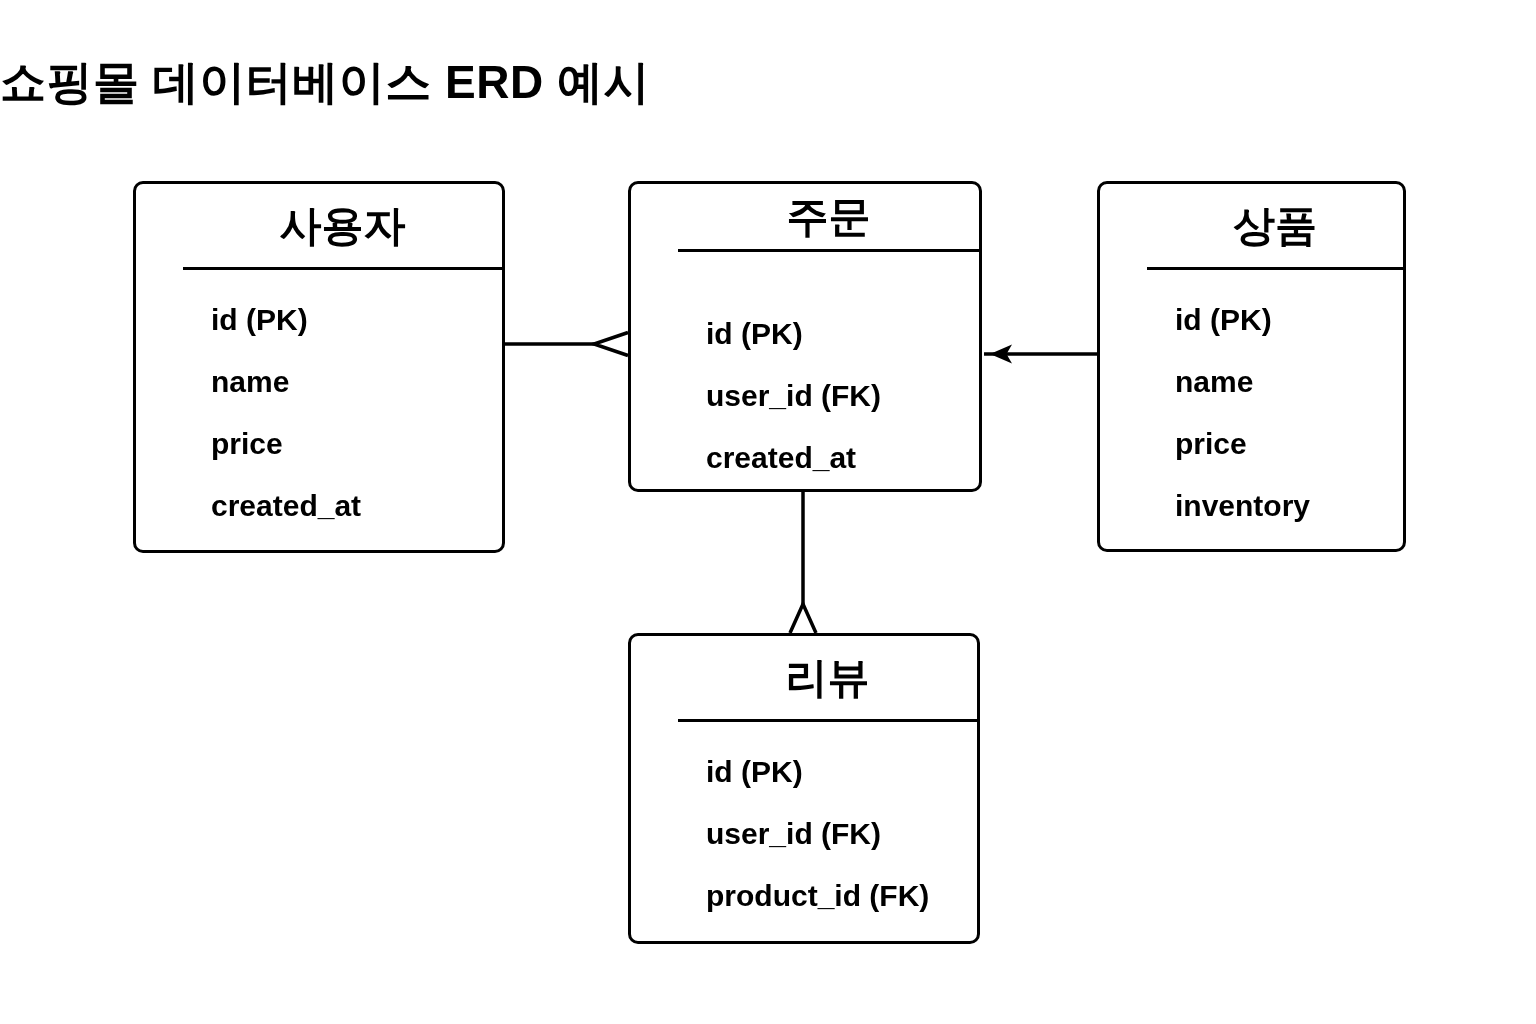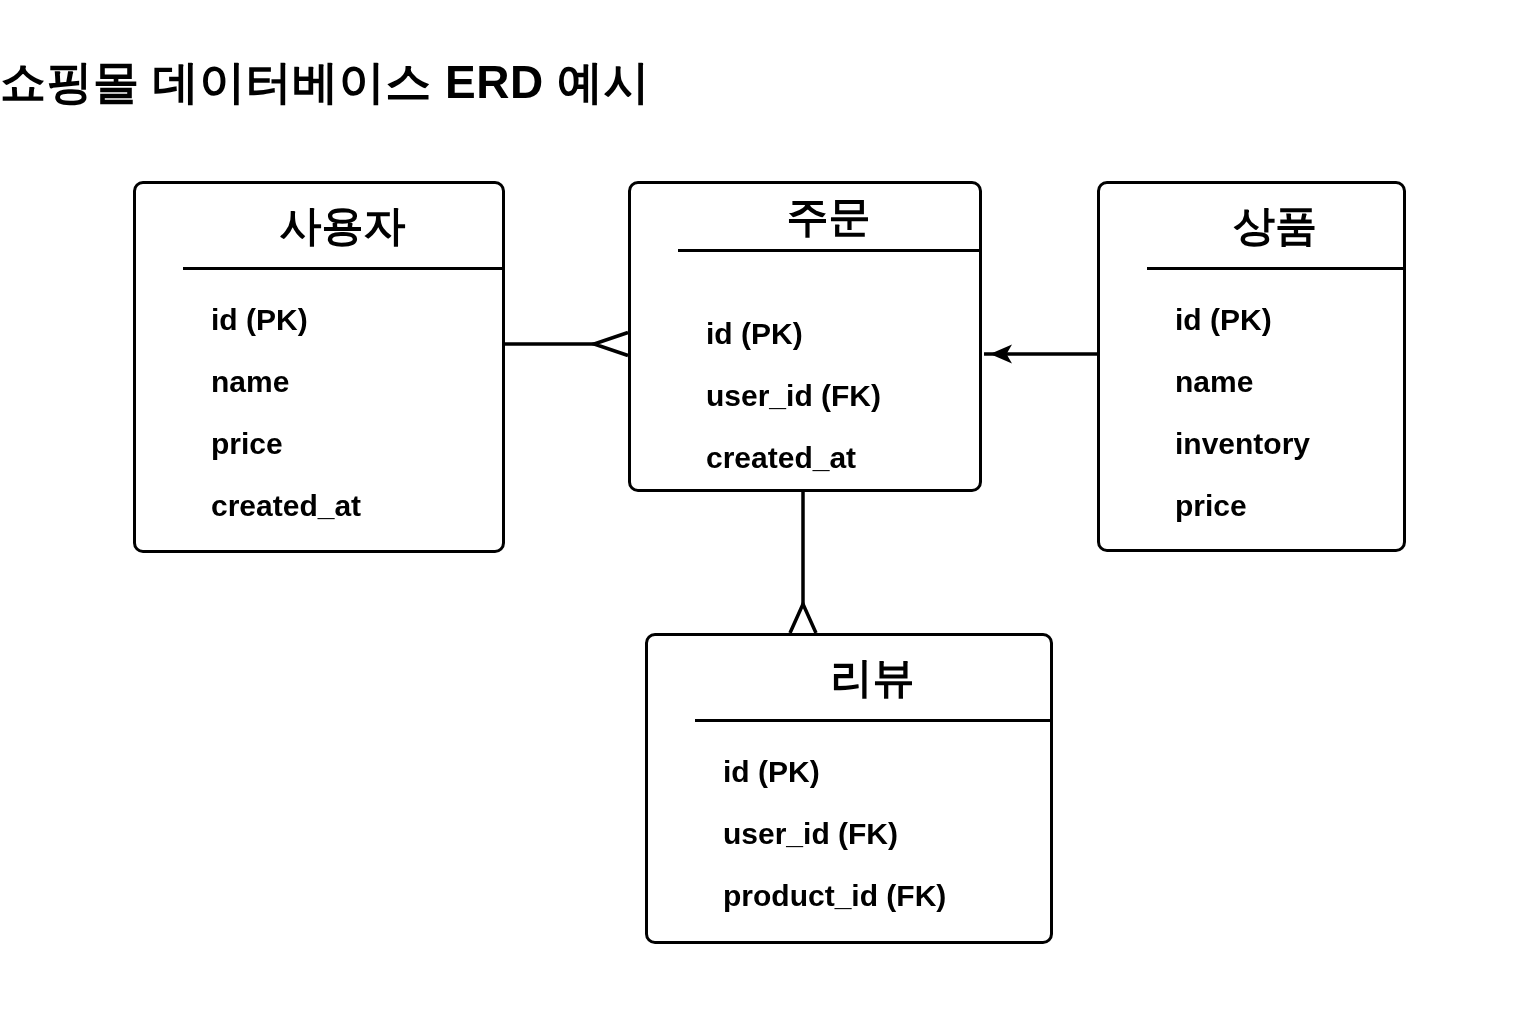--- a/index.html
+++ b/index.html
@@ -58,21 +58,21 @@
     padding-left: 28px;
     font-size: 30px;
     font-weight: 700;
     color: #000000;
     white-space: nowrap;
   }
 
   #entity-users    { left: 133px;  top: 181px; width: 372px; height: 372px; }
   #entity-orders   { left: 628px;  top: 181px; width: 354px; height: 311px; gap: 32px; }
   #entity-products { left: 1097px; top: 181px; width: 309px; height: 371px; }
-  #entity-reviews  { left: 628px;  top: 633px; width: 408px; height: 311px; margin-left: 17px; }
+  #entity-reviews  { left: 628px;  top: 633px; width: 352px; height: 311px; }
 
   .connector-layer {
     position: absolute;
     left: 0; top: 0;
     width: 1536px;
     height: 1024px;
     pointer-events: none;
   }
 </style>
 </head>
@@ -117,22 +117,22 @@
       <div class="field-row">user_id (FK)</div>
       <div class="field-row">created_at</div>
     </div>
   </div>
 
   <div class="entity" id="entity-products">
     <div class="entity-header">상품</div>
     <div class="entity-body">
       <div class="field-row">id (PK)</div>
       <div class="field-row">name</div>
+      <div class="field-row">price</div>
       <div class="field-row">inventory</div>
-      <div class="field-row">price</div>
     </div>
   </div>
 
   <div class="entity" id="entity-reviews">
     <div class="entity-header">리뷰</div>
     <div class="entity-body">
       <div class="field-row">id (PK)</div>
       <div class="field-row">user_id (FK)</div>
       <div class="field-row">product_id (FK)</div>
     </div>

